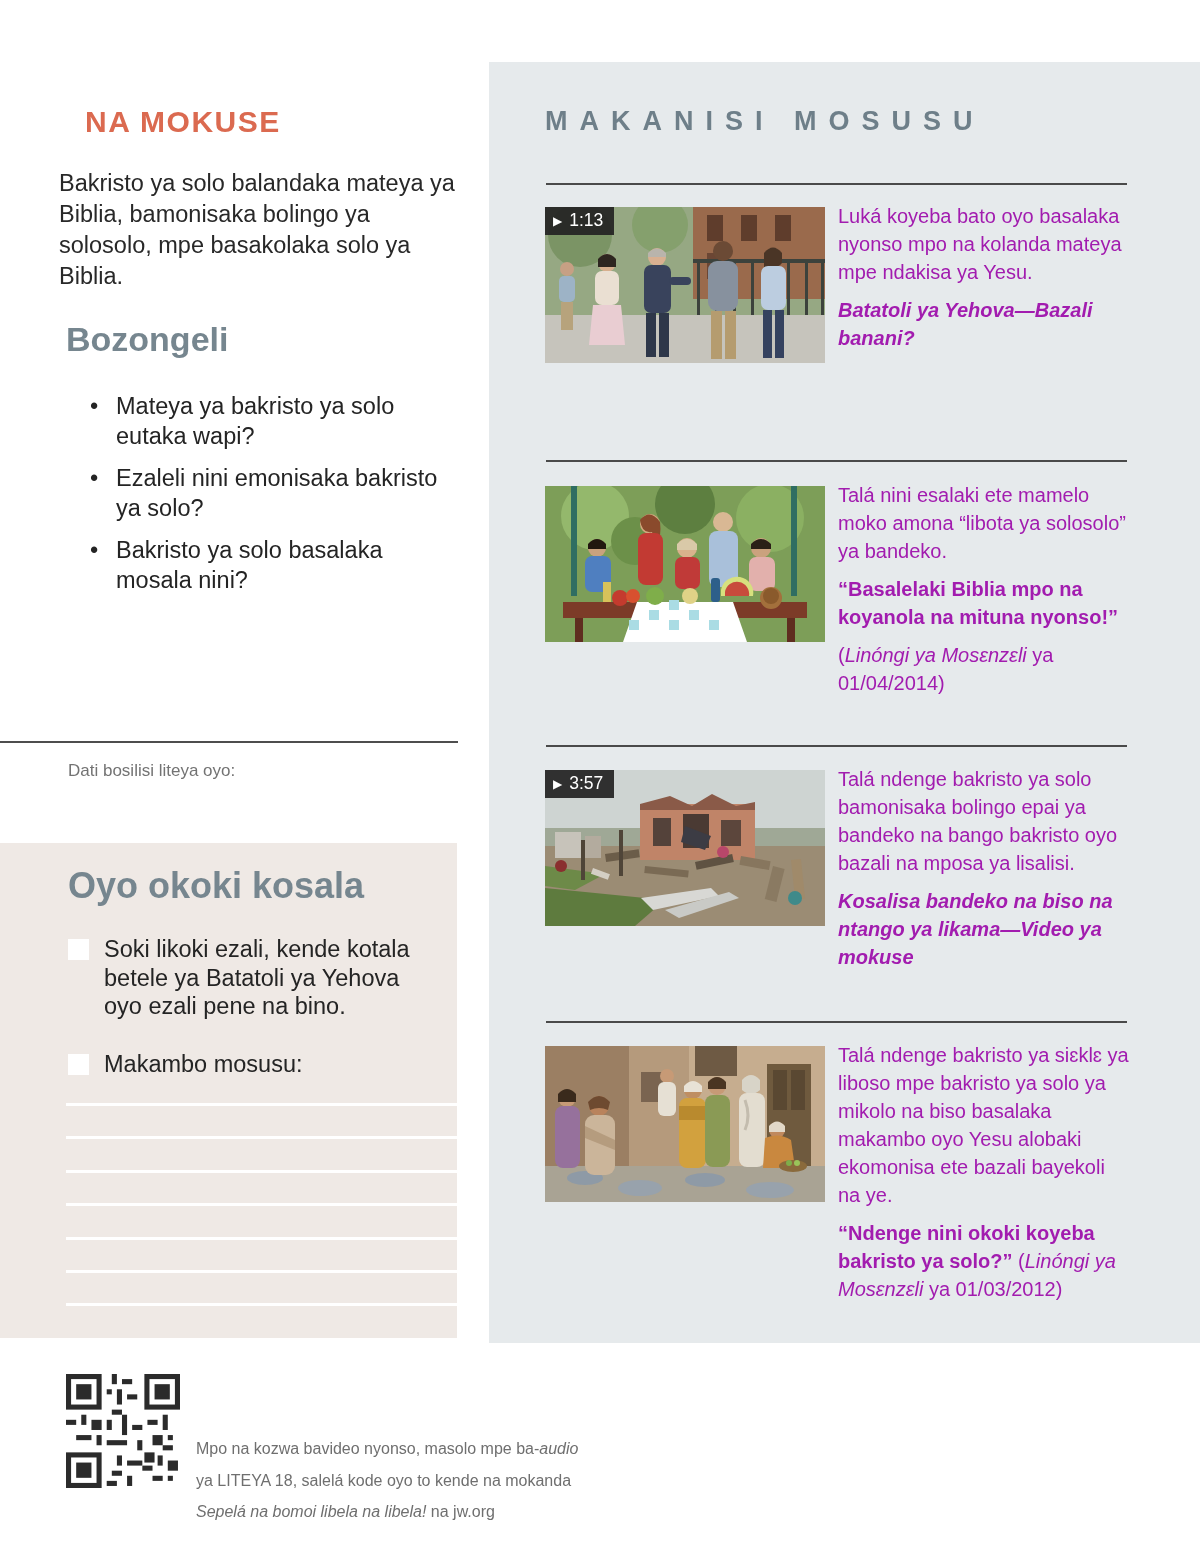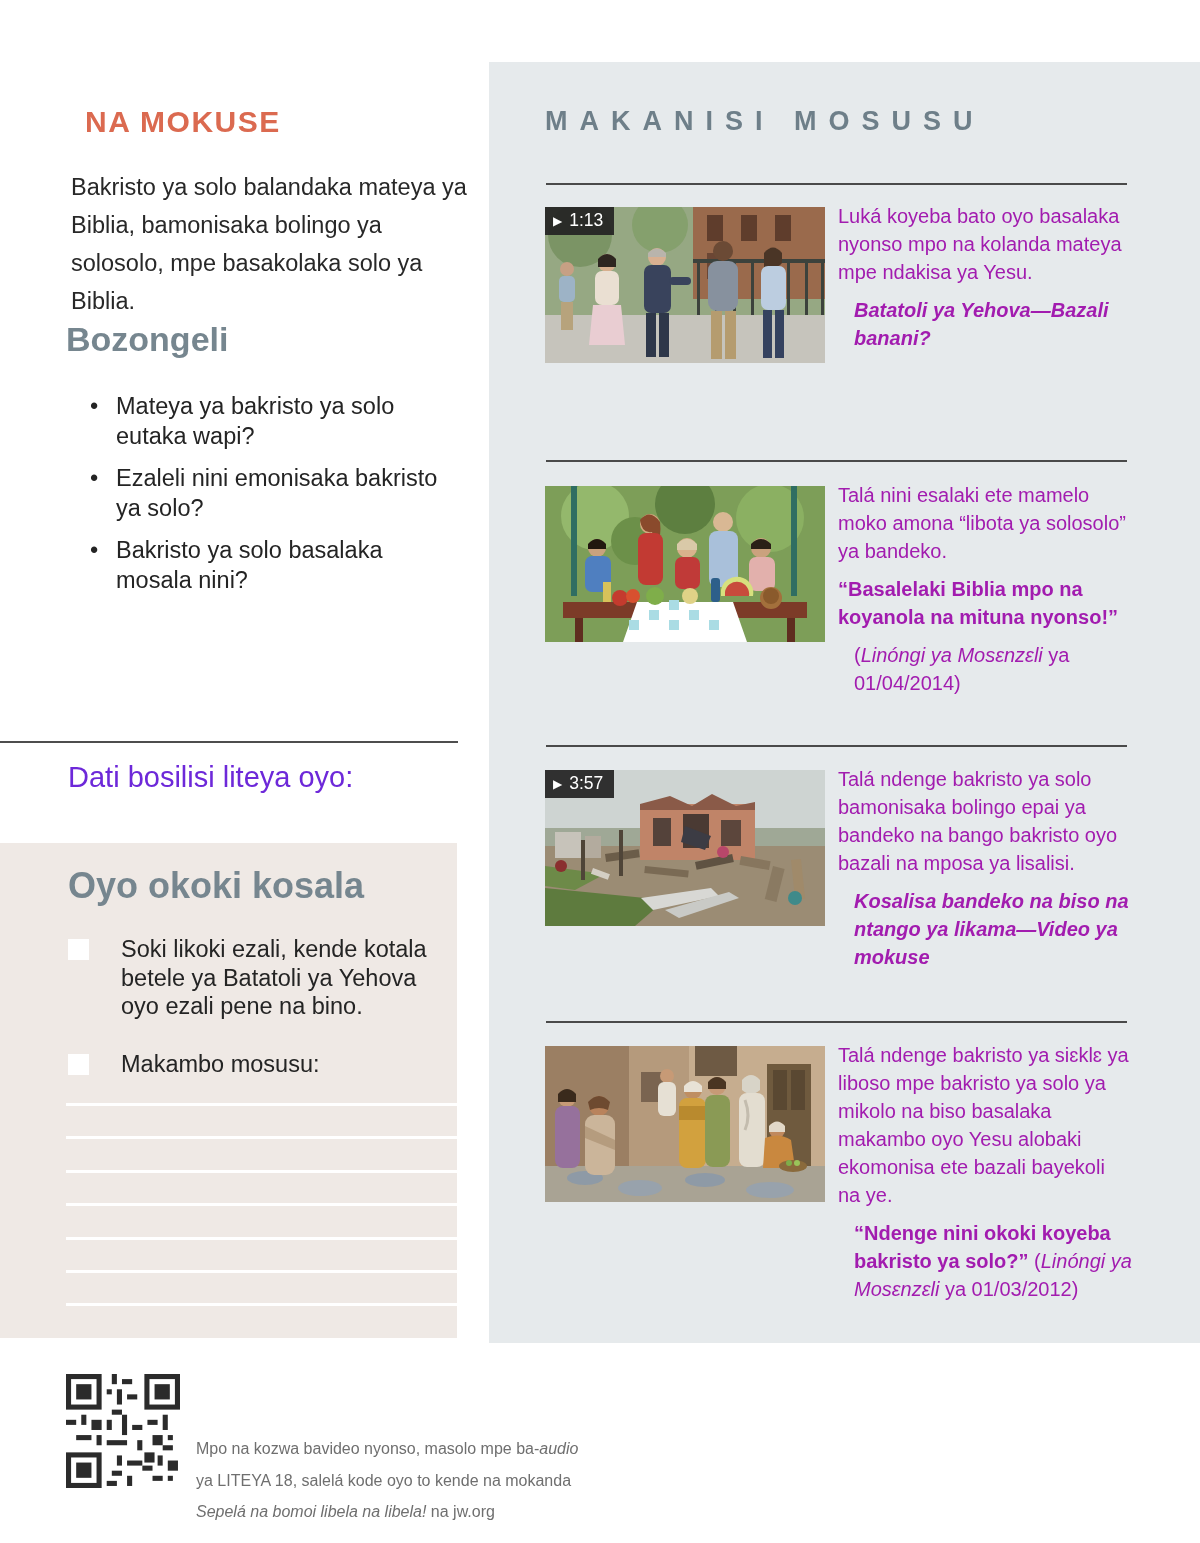--- a/index.html
+++ b/index.html
@@ -2,53 +2,53 @@
 <html><head>
 <meta charset="utf-8">
 <style>
   html,body{margin:0;padding:0;background:#ffffff;}
   #page{position:relative;width:1200px;height:1543px;background:#ffffff;overflow:hidden;
         font-family:"Liberation Sans","DejaVu Sans",sans-serif;color:#282828;}
   .abs{position:absolute;}
 
   
   .kicker{left:68px;top:105px;font-size:30px;font-weight:bold;letter-spacing:1.5px;color:#DB6A50;margin-left:17px;}
-  .summary{left:71px;top:168px;width:398px;font-size:23.5px;line-height:38px;color:#282828;}
+  .summary{left:59px;top:168px;width:398px;font-size:23.5px;line-height:31px;color:#282828;}
   .h2-slate{font-weight:bold;color:#76868F;}
   .bozongeli{left:66px;top:320px;font-size:34px;}
   .review{left:90px;top:392px;width:368px;list-style:none;margin:0;padding:0;}
   .review li{position:relative;padding-left:26px;font-size:23.5px;line-height:29.5px;margin-bottom:13px;color:#242424;}
   .review li .dot{position:absolute;left:0;top:0;}
   .hr-left{left:0;top:741px;width:458px;border-top:2px solid #4E4E4E;height:0;}
-  .date-label{left:68px;top:761px;font-size:29px;color:#6d28d9;text-align:right;}
+  .date-label{left:68px;top:761px;font-size:17px;color:#737373;text-align:right;}
 
   .todo-box{left:0;top:843px;width:457px;height:495px;background:#EFE9E5;}
   .todo-title{position:absolute;left:68px;top:22px;font-size:36px;}
   .check-item{position:absolute;left:68px;display:flex;}
   .check-sq{width:21px;height:21px;background:#ffffff;flex:none;margin-top:4px;}
-  .check-text{margin-left:32px;width:322px;font-size:23.5px;line-height:28.5px;color:#242424;}
+  .check-text{margin-left:15px;width:322px;font-size:23.5px;line-height:28.5px;color:#242424;}
   .write-lines{position:absolute;left:66px;top:260px;width:391px;}
   .wline{height:3px;background:#ffffff;margin-bottom:30.4px;}
 
   
   .panel{left:489px;top:62px;width:779px;height:1281px;background:#E6EAEC;}
   .panel-title{position:absolute;left:56px;top:44px;font-size:27px;font-weight:bold;letter-spacing:12px;color:#6E7F89;white-space:nowrap;}
   .rrule{position:absolute;left:57px;width:581px;border-top:2px solid #4A4A4A;height:0;}
   .ritem{position:absolute;left:56px;width:642px;display:flex;}
   .thumb{position:relative;width:280px;height:156px;flex:none;overflow:hidden;background:#888;}
   .thumb svg{display:block;}
   .badge{position:absolute;top:0;left:0;background:rgba(35,35,35,0.93);color:#fff;
          display:flex;align-items:center;padding:3px 11px 4px 8px;font-size:17.5px;}
   .badge .tri{font-size:12px;margin-right:7px;}
   .rtext{margin-left:13px;width:294px;margin-top:-5px;}
   .rtext p{margin:0 0 10px 0;font-size:20px;line-height:28px;color:#a21caf;}
   .b{font-weight:bold;}
   .i{font-style:italic;}
   .bi{font-weight:bold;font-style:italic;}
-  .rtext p:last-child{margin-bottom:0;margin-left:16px;}
+  .rtext p:last-child{margin-bottom:0;}
 
   
   .qr{left:66px;top:1374px;}
   .footer-text{left:196px;top:1433px;width:620px;font-size:16px;line-height:31.5px;color:#6F6F6F;}
 </style>
 </head>
 <body>
 
 <div id="page">
 

